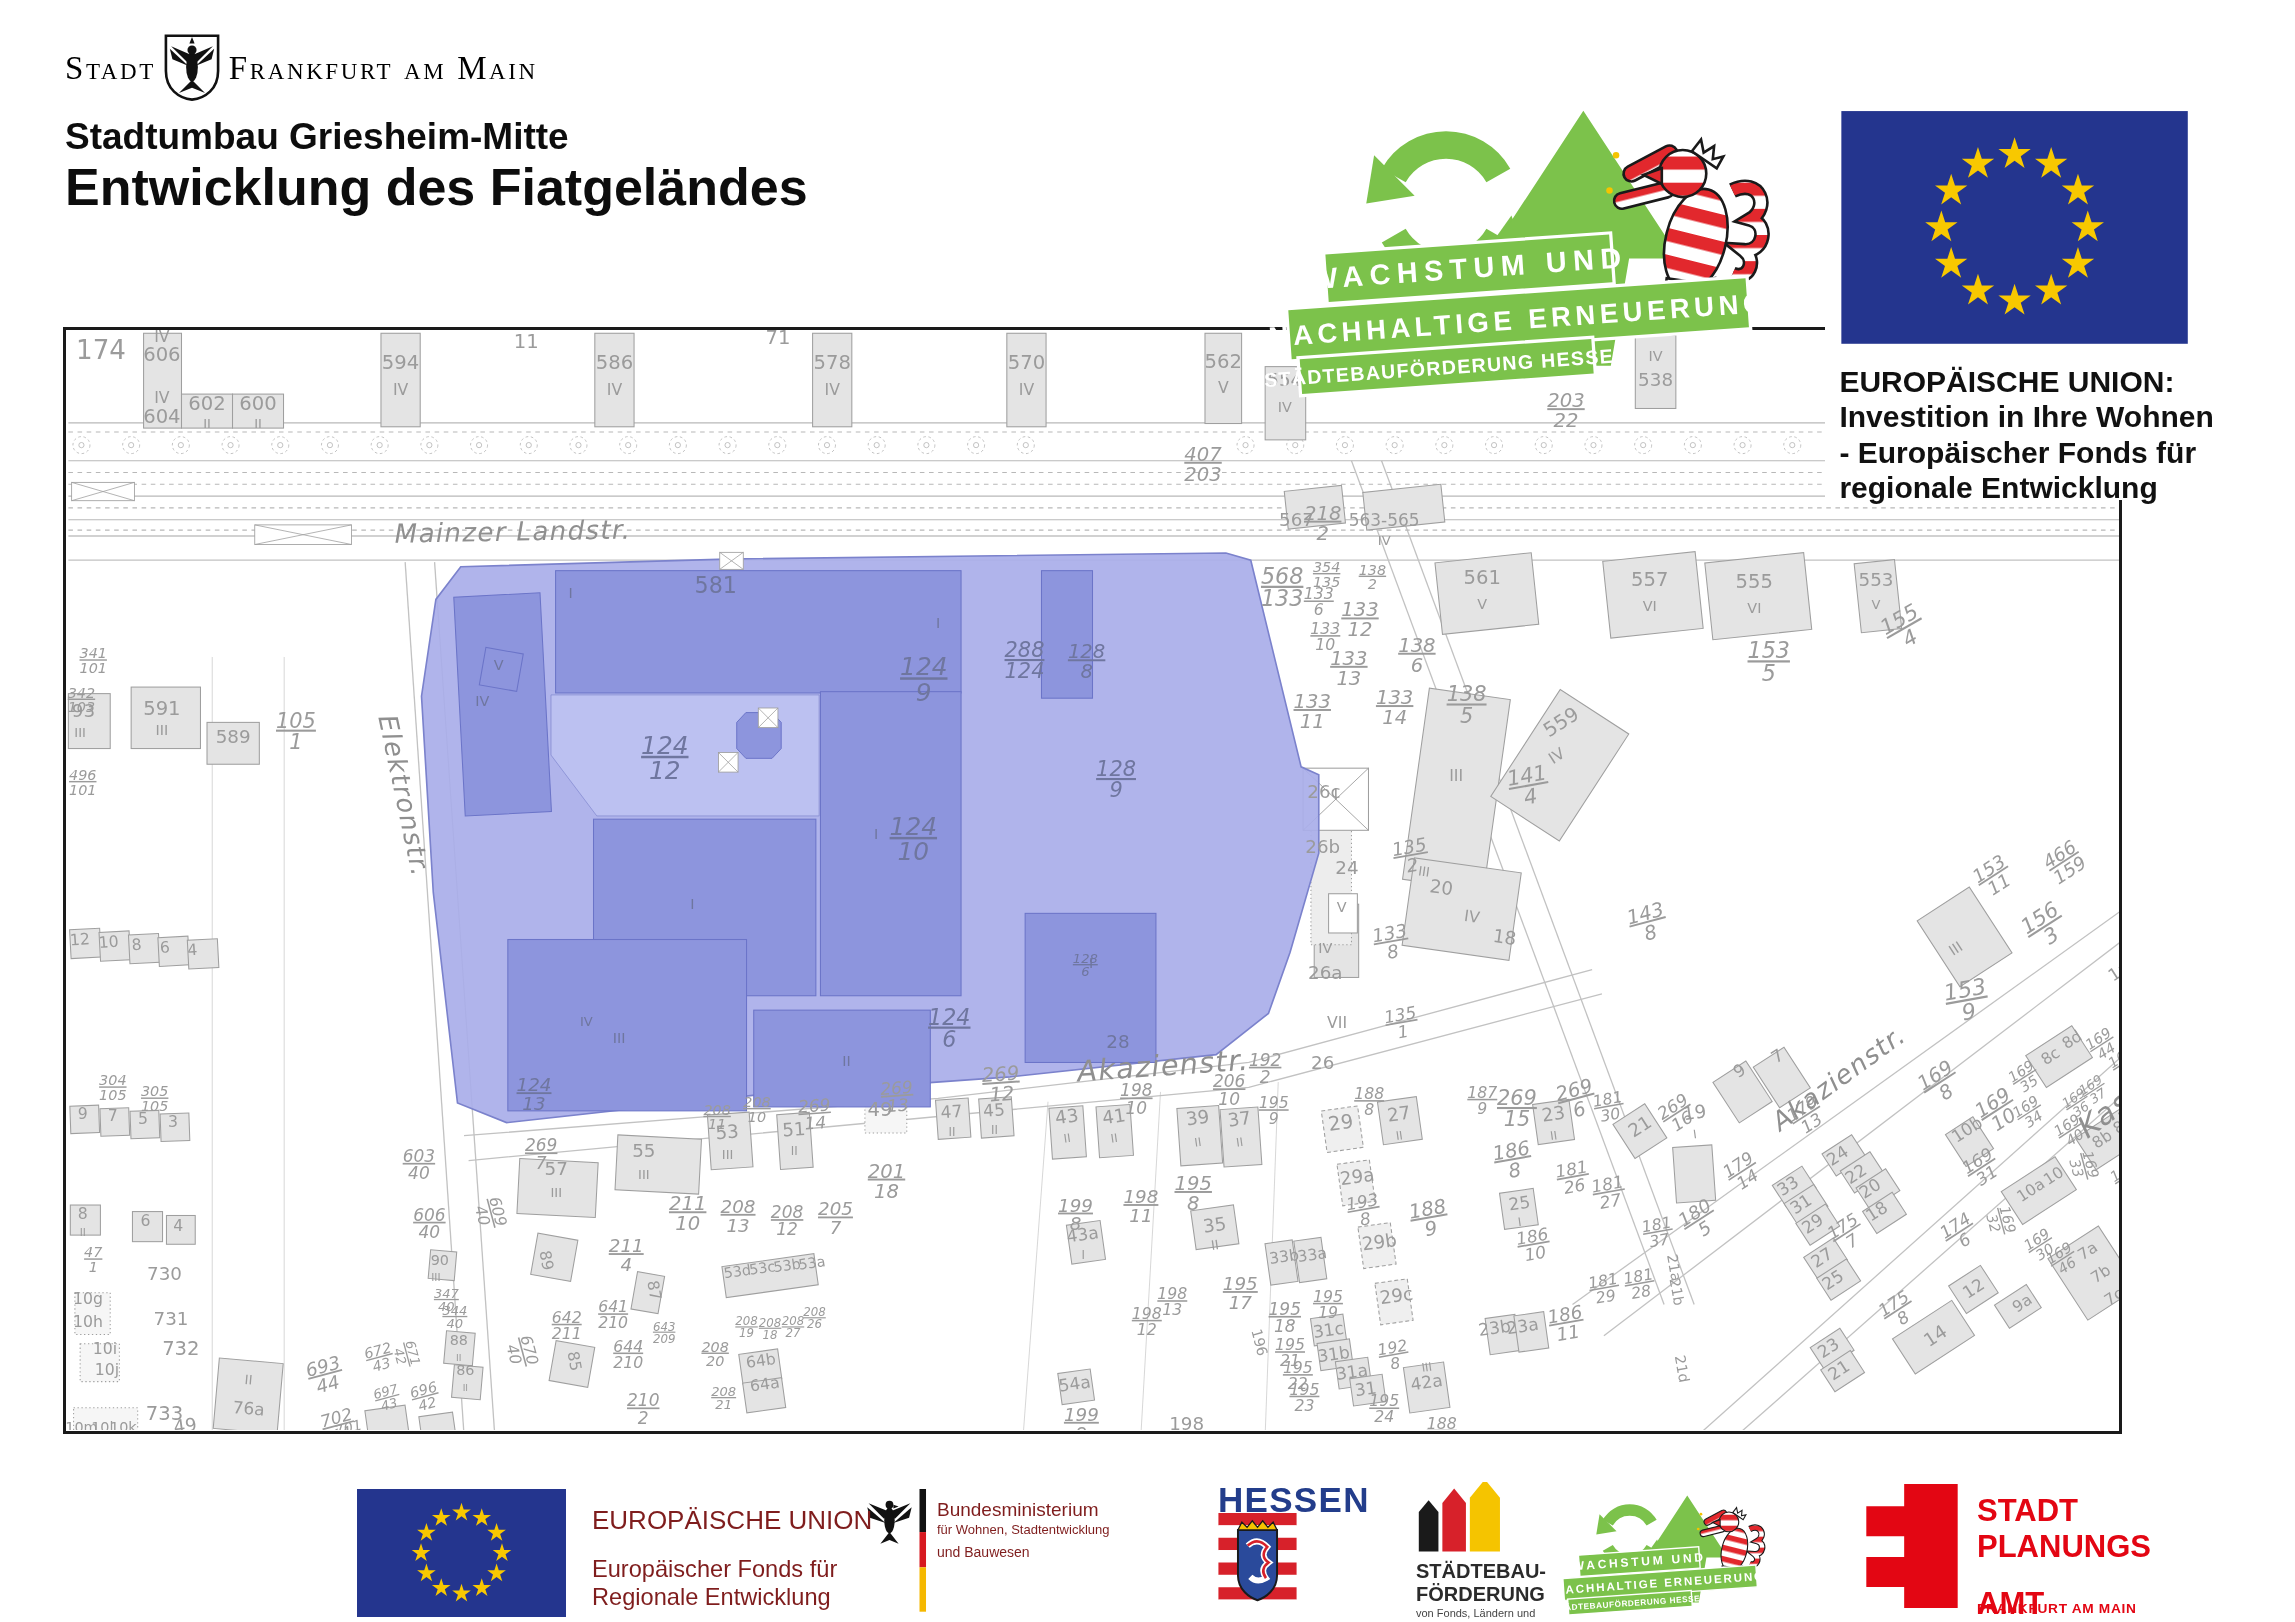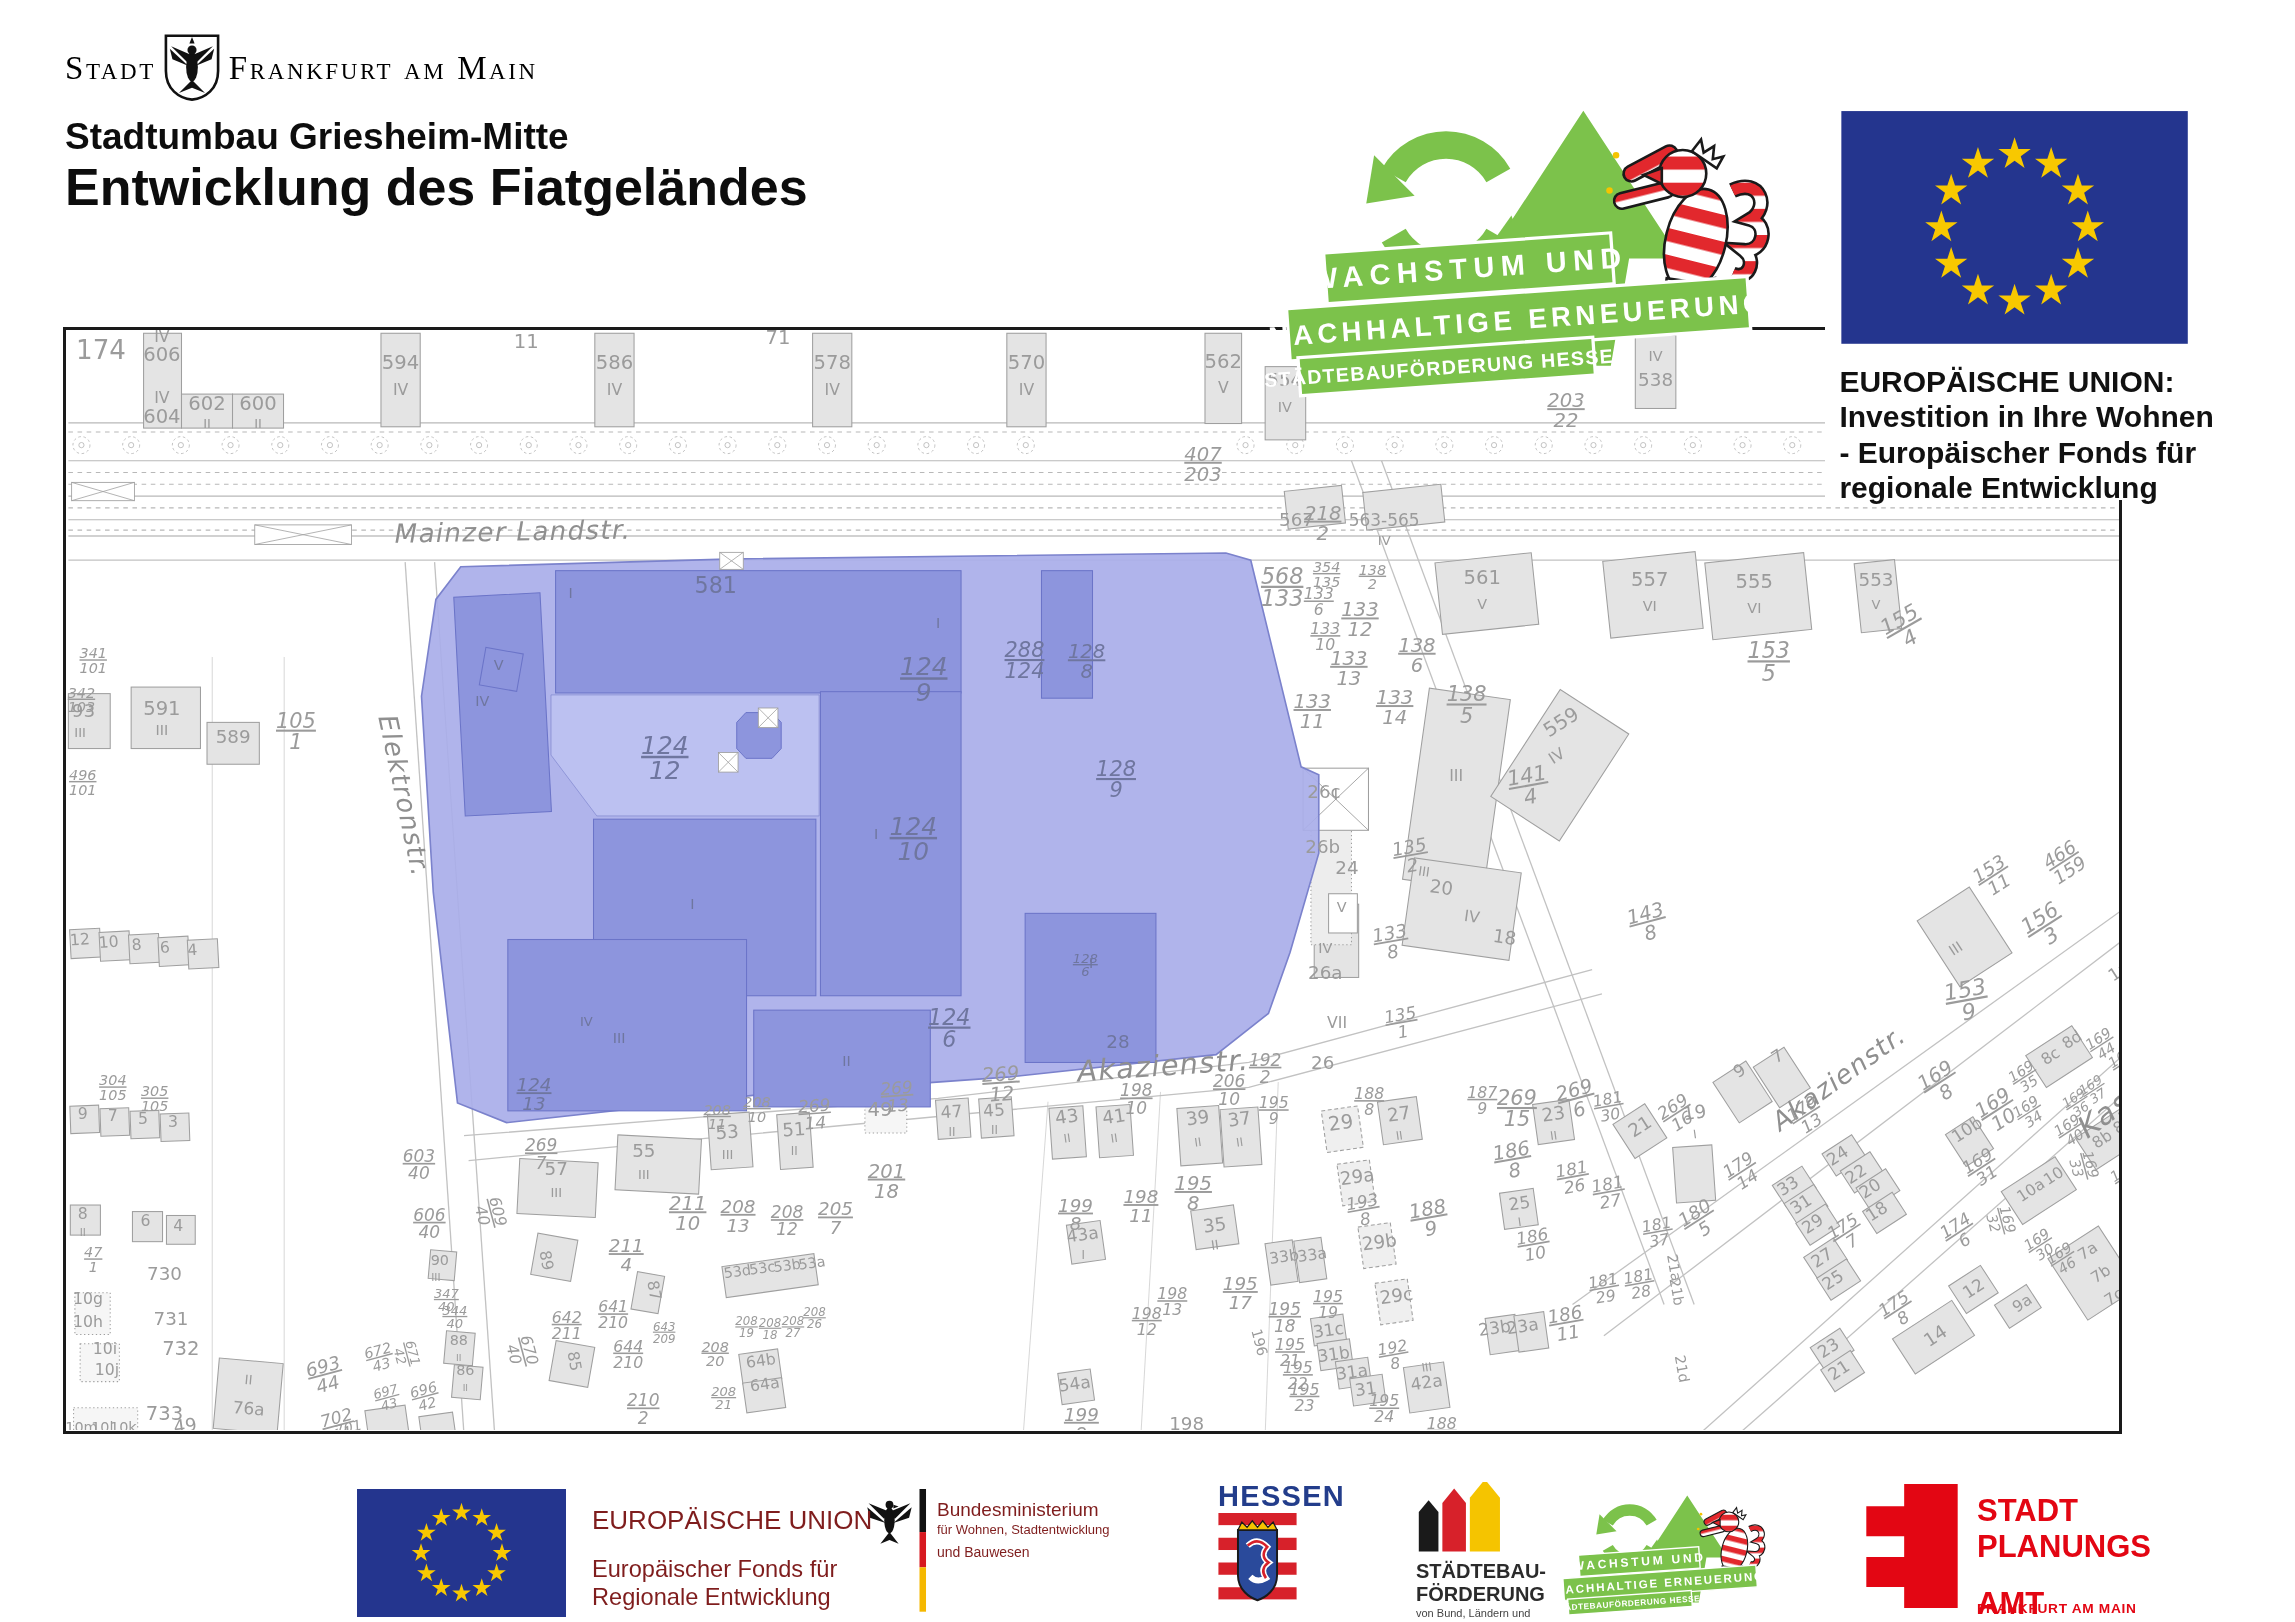--- a/index.html
+++ b/index.html
@@ -23,21 +23,21 @@
   
   #footer{left:0;top:1469px;width:2295px;height:154px;background:#fff;z-index:50;}
   #footer svg{position:absolute;}
   .f-txt{position:absolute;white-space:nowrap;color:#7f1d1d;}
   #eu-f-title{left:592px;top:1505px;font-size:26px;}
   #eu-f-s1{left:592px;top:1556px;font-size:23.6px;}
   #eu-f-s2{left:592px;top:1584px;font-size:23.6px;}
   #bund-l1{left:937px;top:1499px;font-size:19px;}
   #bund-l2{left:937px;top:1522px;font-size:13px;}
   #bund-l3{left:937px;top:1544px;font-size:14px;}
-  #hessen-title{left:1218px;top:1480px;font-size:29px;font-weight:bold;color:#233d8b;letter-spacing:1.3px;}
+  #hessen-title{left:1218px;top:1480px;font-size:35px;font-weight:bold;color:#233d8b;letter-spacing:1.3px;}
   #stb-l1{left:1416px;top:1560px;font-size:20px;font-weight:bold;color:#2b2b2b;}
   #stb-l2{left:1416px;top:1583px;font-size:20px;font-weight:bold;color:#2b2b2b;}
   #stb-s1{left:1416px;top:1607px;font-size:11px;color:#444;}
   #stb-s2{left:1416px;top:1620px;font-size:11px;color:#444;overflow:hidden;height:11.8px;}
   .spa{color:#e30613;font-weight:bold;}
   #spa-l1{left:1977px;top:1493px;font-size:31px;}
   #spa-l2{left:1977px;top:1529px;font-size:31px;}
   #spa-l3{left:1977px;top:1566px;font-size:31px;margin-top:20px;}
   #spa-sub{left:1977px;top:1601px;font-size:13.7px;letter-spacing:0.7px;}
 </style>
@@ -779,21 +779,21 @@
   </div>
   <div class="f-txt" id="eu-f-title" style="z-index:60">EUROPÄISCHE UNION</div>
   <div class="f-txt" id="eu-f-s1" style="z-index:60">Europäischer Fonds für</div>
   <div class="f-txt" id="eu-f-s2" style="z-index:60">Regionale Entwicklung</div>
   <div class="f-txt" id="bund-l1" style="z-index:60">Bundesministerium</div>
   <div class="f-txt" id="bund-l2" style="z-index:60">für Wohnen, Stadtentwicklung</div>
   <div class="f-txt" id="bund-l3" style="z-index:60">und Bauwesen</div>
   <div class="f-txt" id="hessen-title" style="z-index:60">HESSEN</div>
   <div class="f-txt" id="stb-l1" style="z-index:60">STÄDTEBAU-</div>
   <div class="f-txt" id="stb-l2" style="z-index:60">FÖRDERUNG</div>
-  <div class="f-txt" id="stb-s1" style="z-index:60">von Bund, Ländern und</div>
+  <div class="f-txt" id="stb-s1" style="z-index:60">von Fonds, Ländern und</div>
   <div class="f-txt" id="stb-s2" style="z-index:60">Gemeinden</div>
   <div class="f-txt spa" id="spa-l1" style="z-index:60">STADT</div>
   <div class="f-txt spa" id="spa-l2" style="z-index:60">PLANUNGS</div>
   <div class="f-txt spa" id="spa-l3" style="z-index:60">AMT</div>
   <div class="f-txt spa" id="spa-sub" style="z-index:60">FRANKFURT AM MAIN</div>
 
 </div>
 
 
 </body></html>

